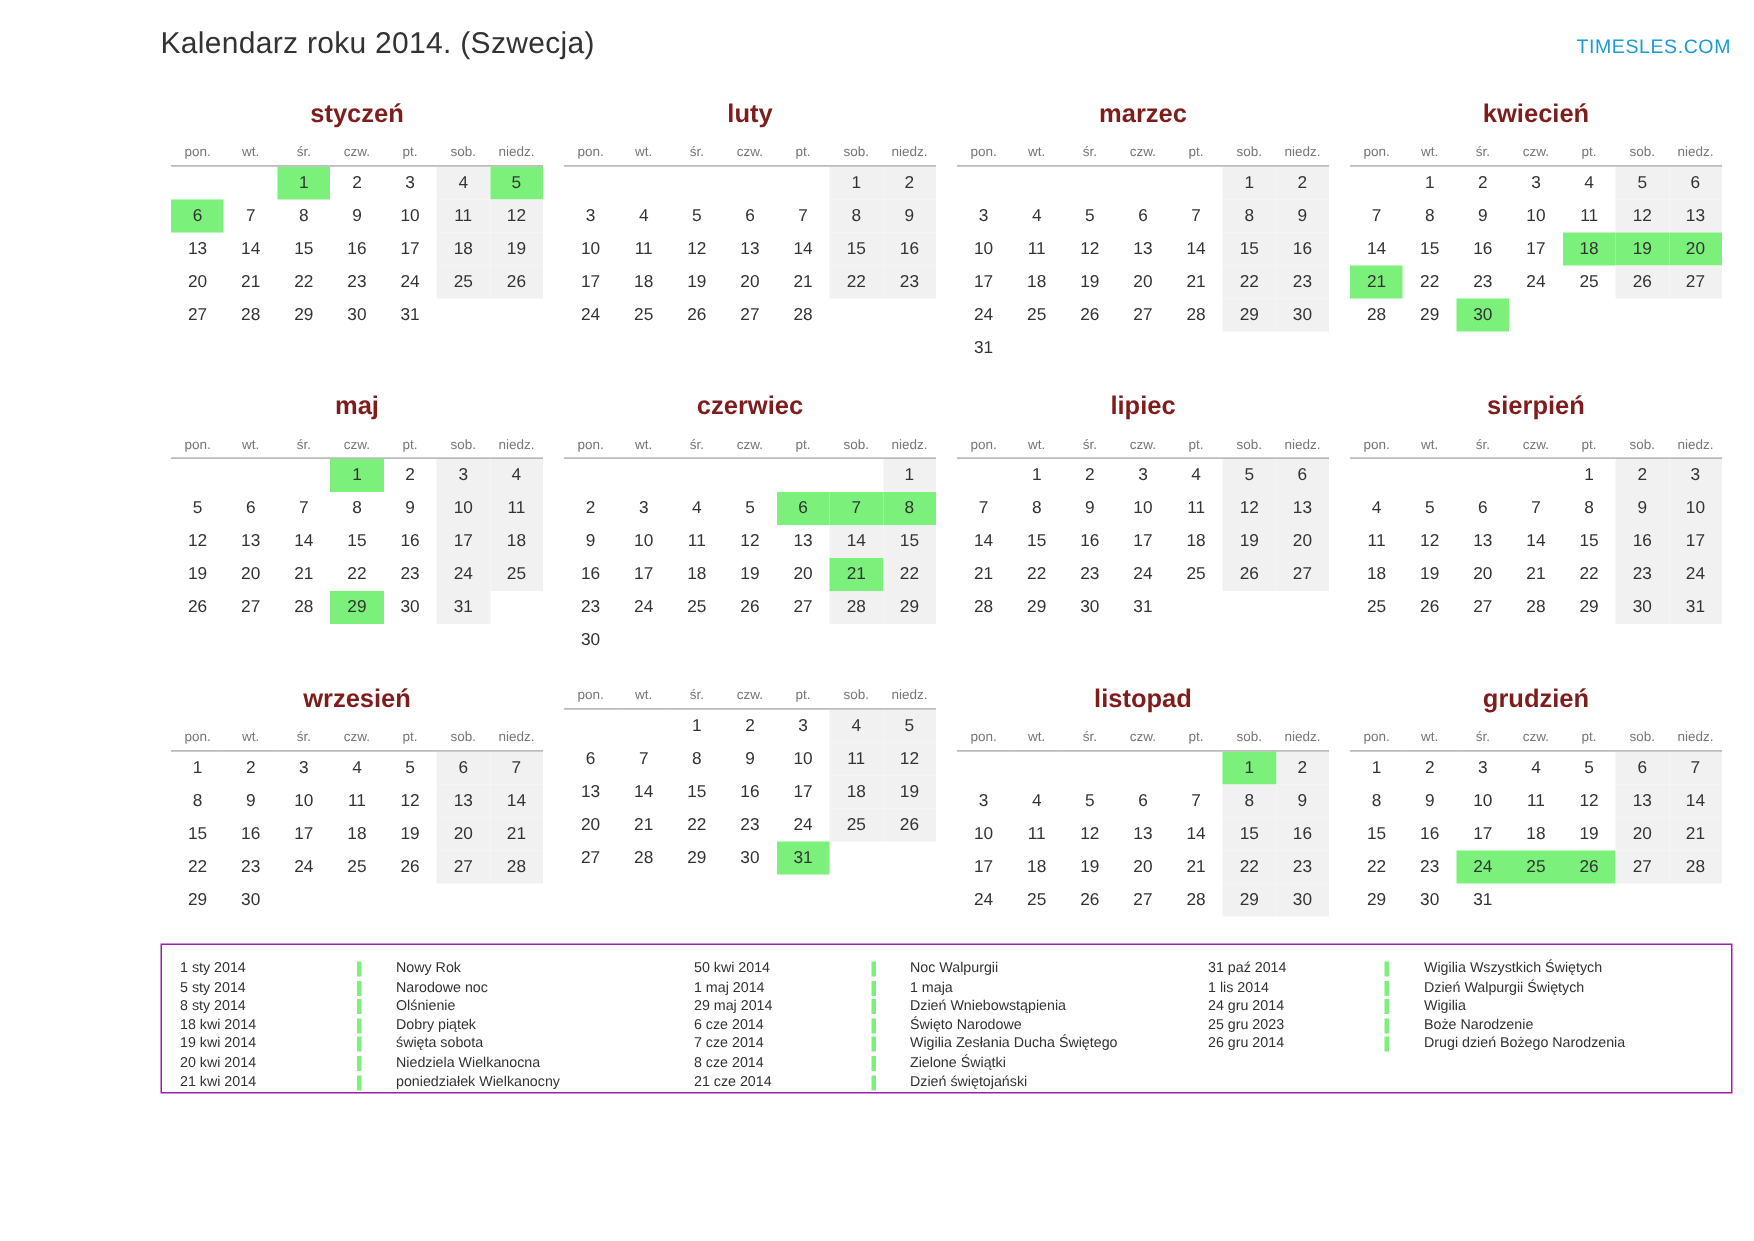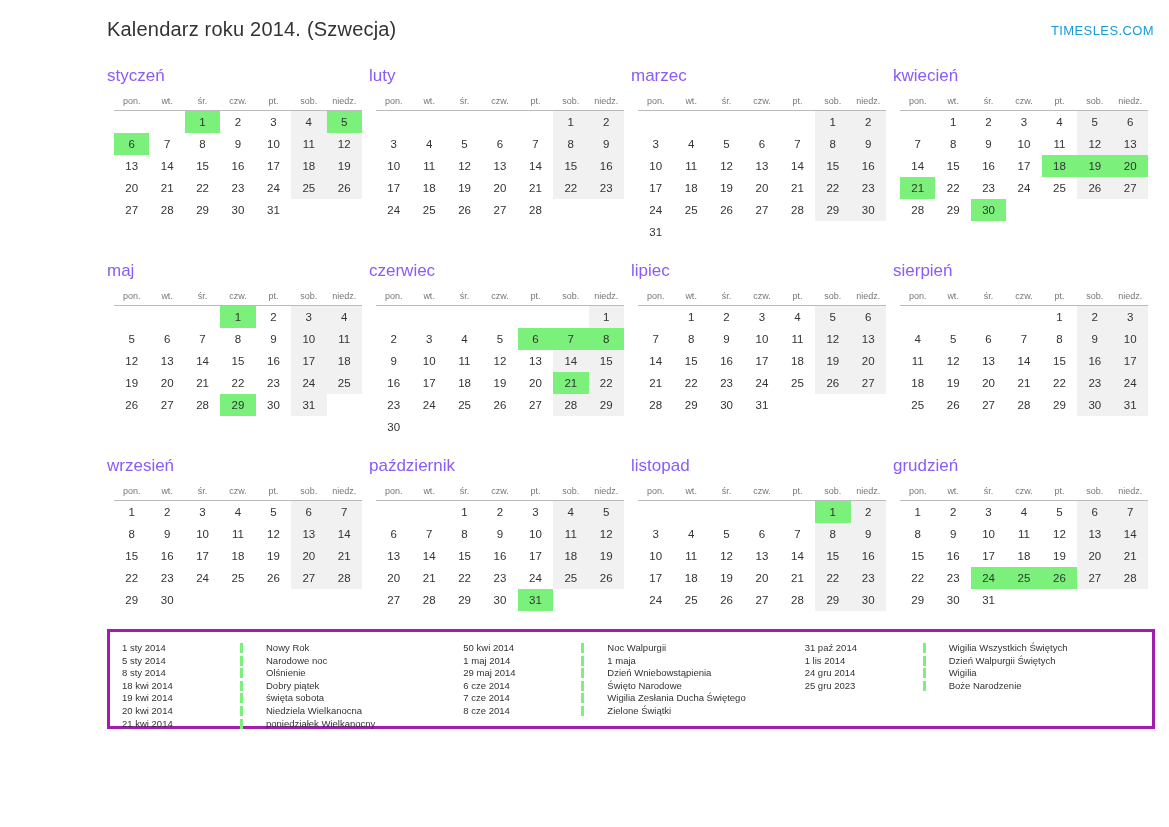--- a/index.html
+++ b/index.html
@@ -42,25 +42,25 @@
     width: 1048px;
     display: grid;
     grid-template-columns: repeat(4, 262px);
     grid-auto-rows: 195px;
   }
   .month {
     width: 262px;
     position: relative;
   }
   .month-name {
-    text-align: left;
+    text-align: center;
     font-size: 17px;
-    color: #8b5cf6;
+    color: #7f1d1d;
     margin: 0 0 8px 0;
-    font-weight: normal;
+    font-weight: bold;
   }
   table.cal {
     border-collapse: collapse;
     margin: 0 auto;
     table-layout: fixed;
     width: 248px;
   }
   table.cal th {
     font-size: 9px;
     font-weight: normal;
@@ -82,21 +82,21 @@
   td.hl {
     background: #7bf07b;
   }
   td.empty { background: transparent; }
   .legend {
     position: absolute;
     left: 60px;
     top: 629px;
     width: 1048px;
     height: 100px;
-    border: 3px solid #a21caf;
+    border: 1px solid #a21caf;
   }
   .legend-inner {
     display: grid;
     grid-template-columns: repeat(3, 1fr);
     padding: 10px 6px 6px 12px;
     column-gap: 0px;
   }
   .leg-col { }
   .leg-row {
     display: flex;
@@ -710,21 +710,20 @@
               <td class="empty">&nbsp;</td>
               <td class="empty">&nbsp;</td>
               <td class="empty">&nbsp;</td>
               <td class="empty">&nbsp;</td>
               <td class="empty">&nbsp;</td>
             </tr>
           </tbody>
         </table>
       </div>
       <div class="month">
-        <div class="month-name">październik</div>
         <table class="cal">
           <thead>
             <tr>
               <th>pon.</th>
               <th>wt.</th>
               <th>śr.</th>
               <th>czw.</th>
               <th>pt.</th>
               <th>sob.</th>
               <th>niedz.</th>
@@ -970,20 +969,25 @@
           <div class="leg-row">
             <span class="leg-date">7 cze 2014</span>
             <span class="leg-bar"></span>
             <span class="leg-name">Wigilia Zesłania Ducha Świętego</span>
           </div>
           <div class="leg-row">
             <span class="leg-date">8 cze 2014</span>
             <span class="leg-bar"></span>
             <span class="leg-name">Zielone Świątki</span>
           </div>
+          <div class="leg-row">
+            <span class="leg-date">21 cze 2014</span>
+            <span class="leg-bar"></span>
+            <span class="leg-name">Dzień świętojański</span>
+          </div>
         </div>
         <div class="leg-col">
           <div class="leg-row">
             <span class="leg-date">31 paź 2014</span>
             <span class="leg-bar"></span>
             <span class="leg-name">Wigilia Wszystkich Świętych</span>
           </div>
           <div class="leg-row">
             <span class="leg-date">1 lis 2014</span>
             <span class="leg-bar"></span>
@@ -991,18 +995,23 @@
           </div>
           <div class="leg-row">
             <span class="leg-date">24 gru 2014</span>
             <span class="leg-bar"></span>
             <span class="leg-name">Wigilia</span>
           </div>
           <div class="leg-row">
             <span class="leg-date">25 gru 2023</span>
             <span class="leg-bar"></span>
             <span class="leg-name">Boże Narodzenie</span>
+          </div>
+          <div class="leg-row">
+            <span class="leg-date">26 gru 2014</span>
+            <span class="leg-bar"></span>
+            <span class="leg-name">Drugi dzień Bożego Narodzenia</span>
           </div>
         </div>
       </div>
   </div>
 
 </div>
 
 </body></html>

